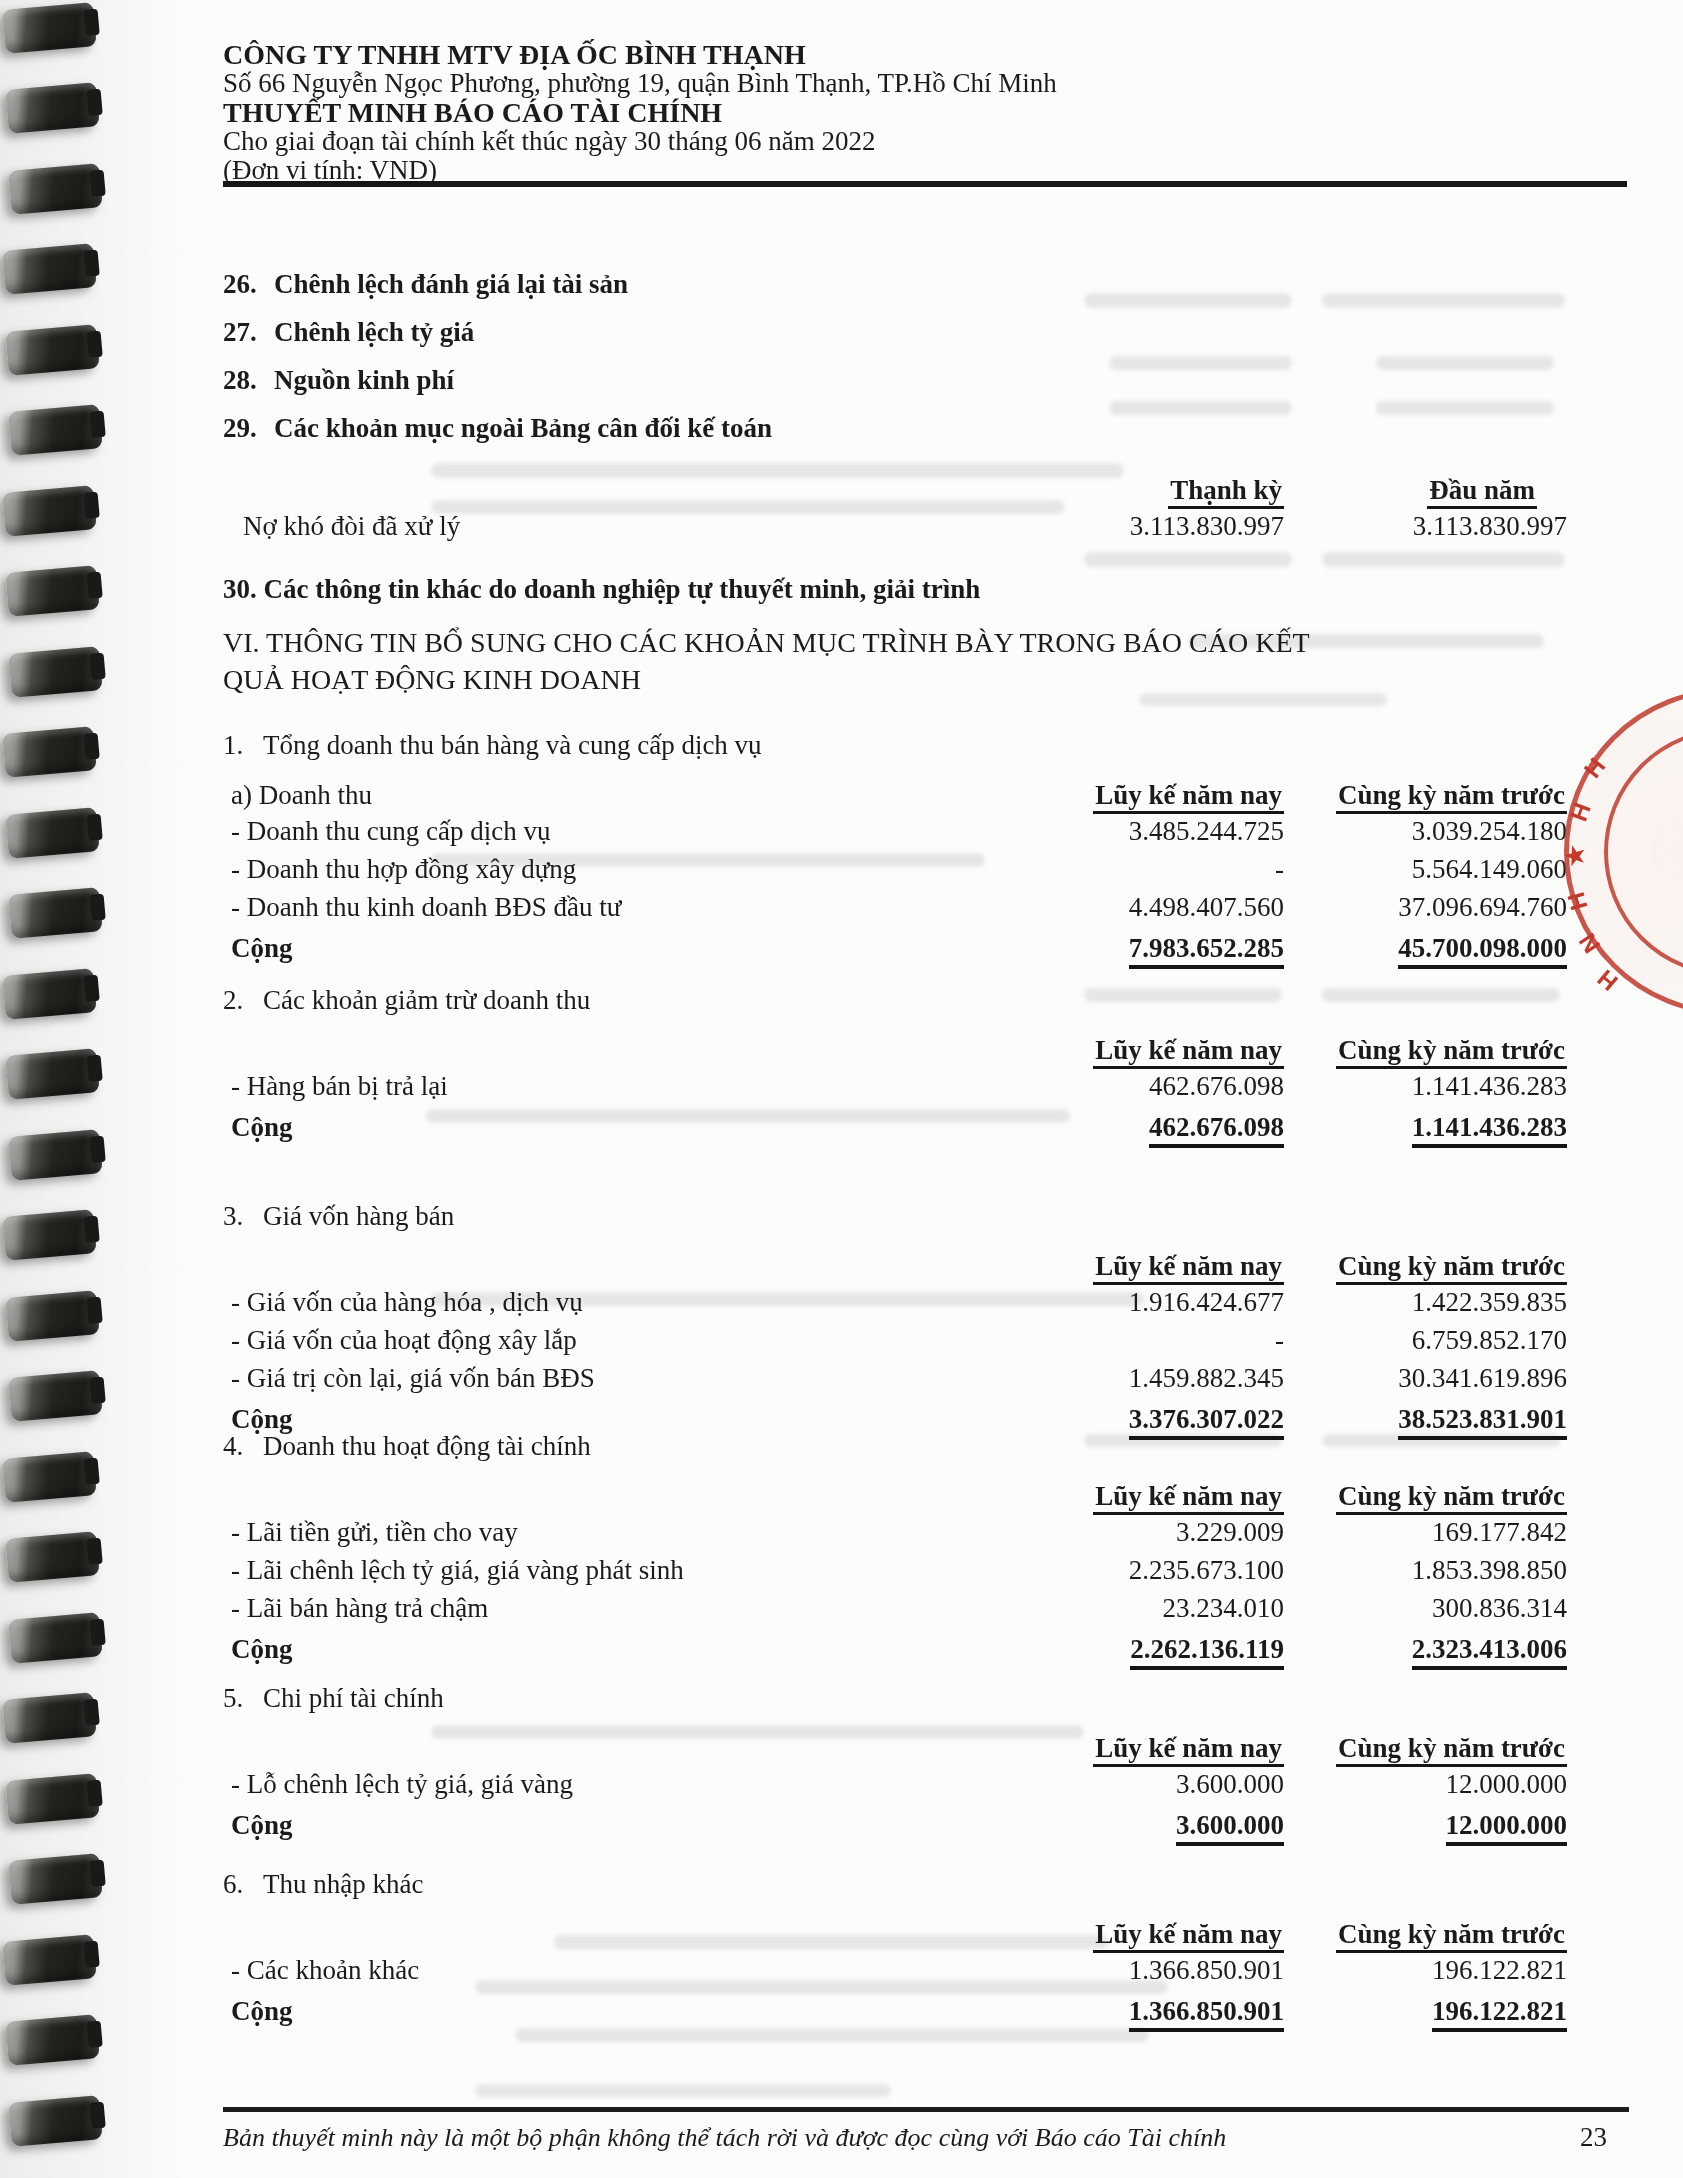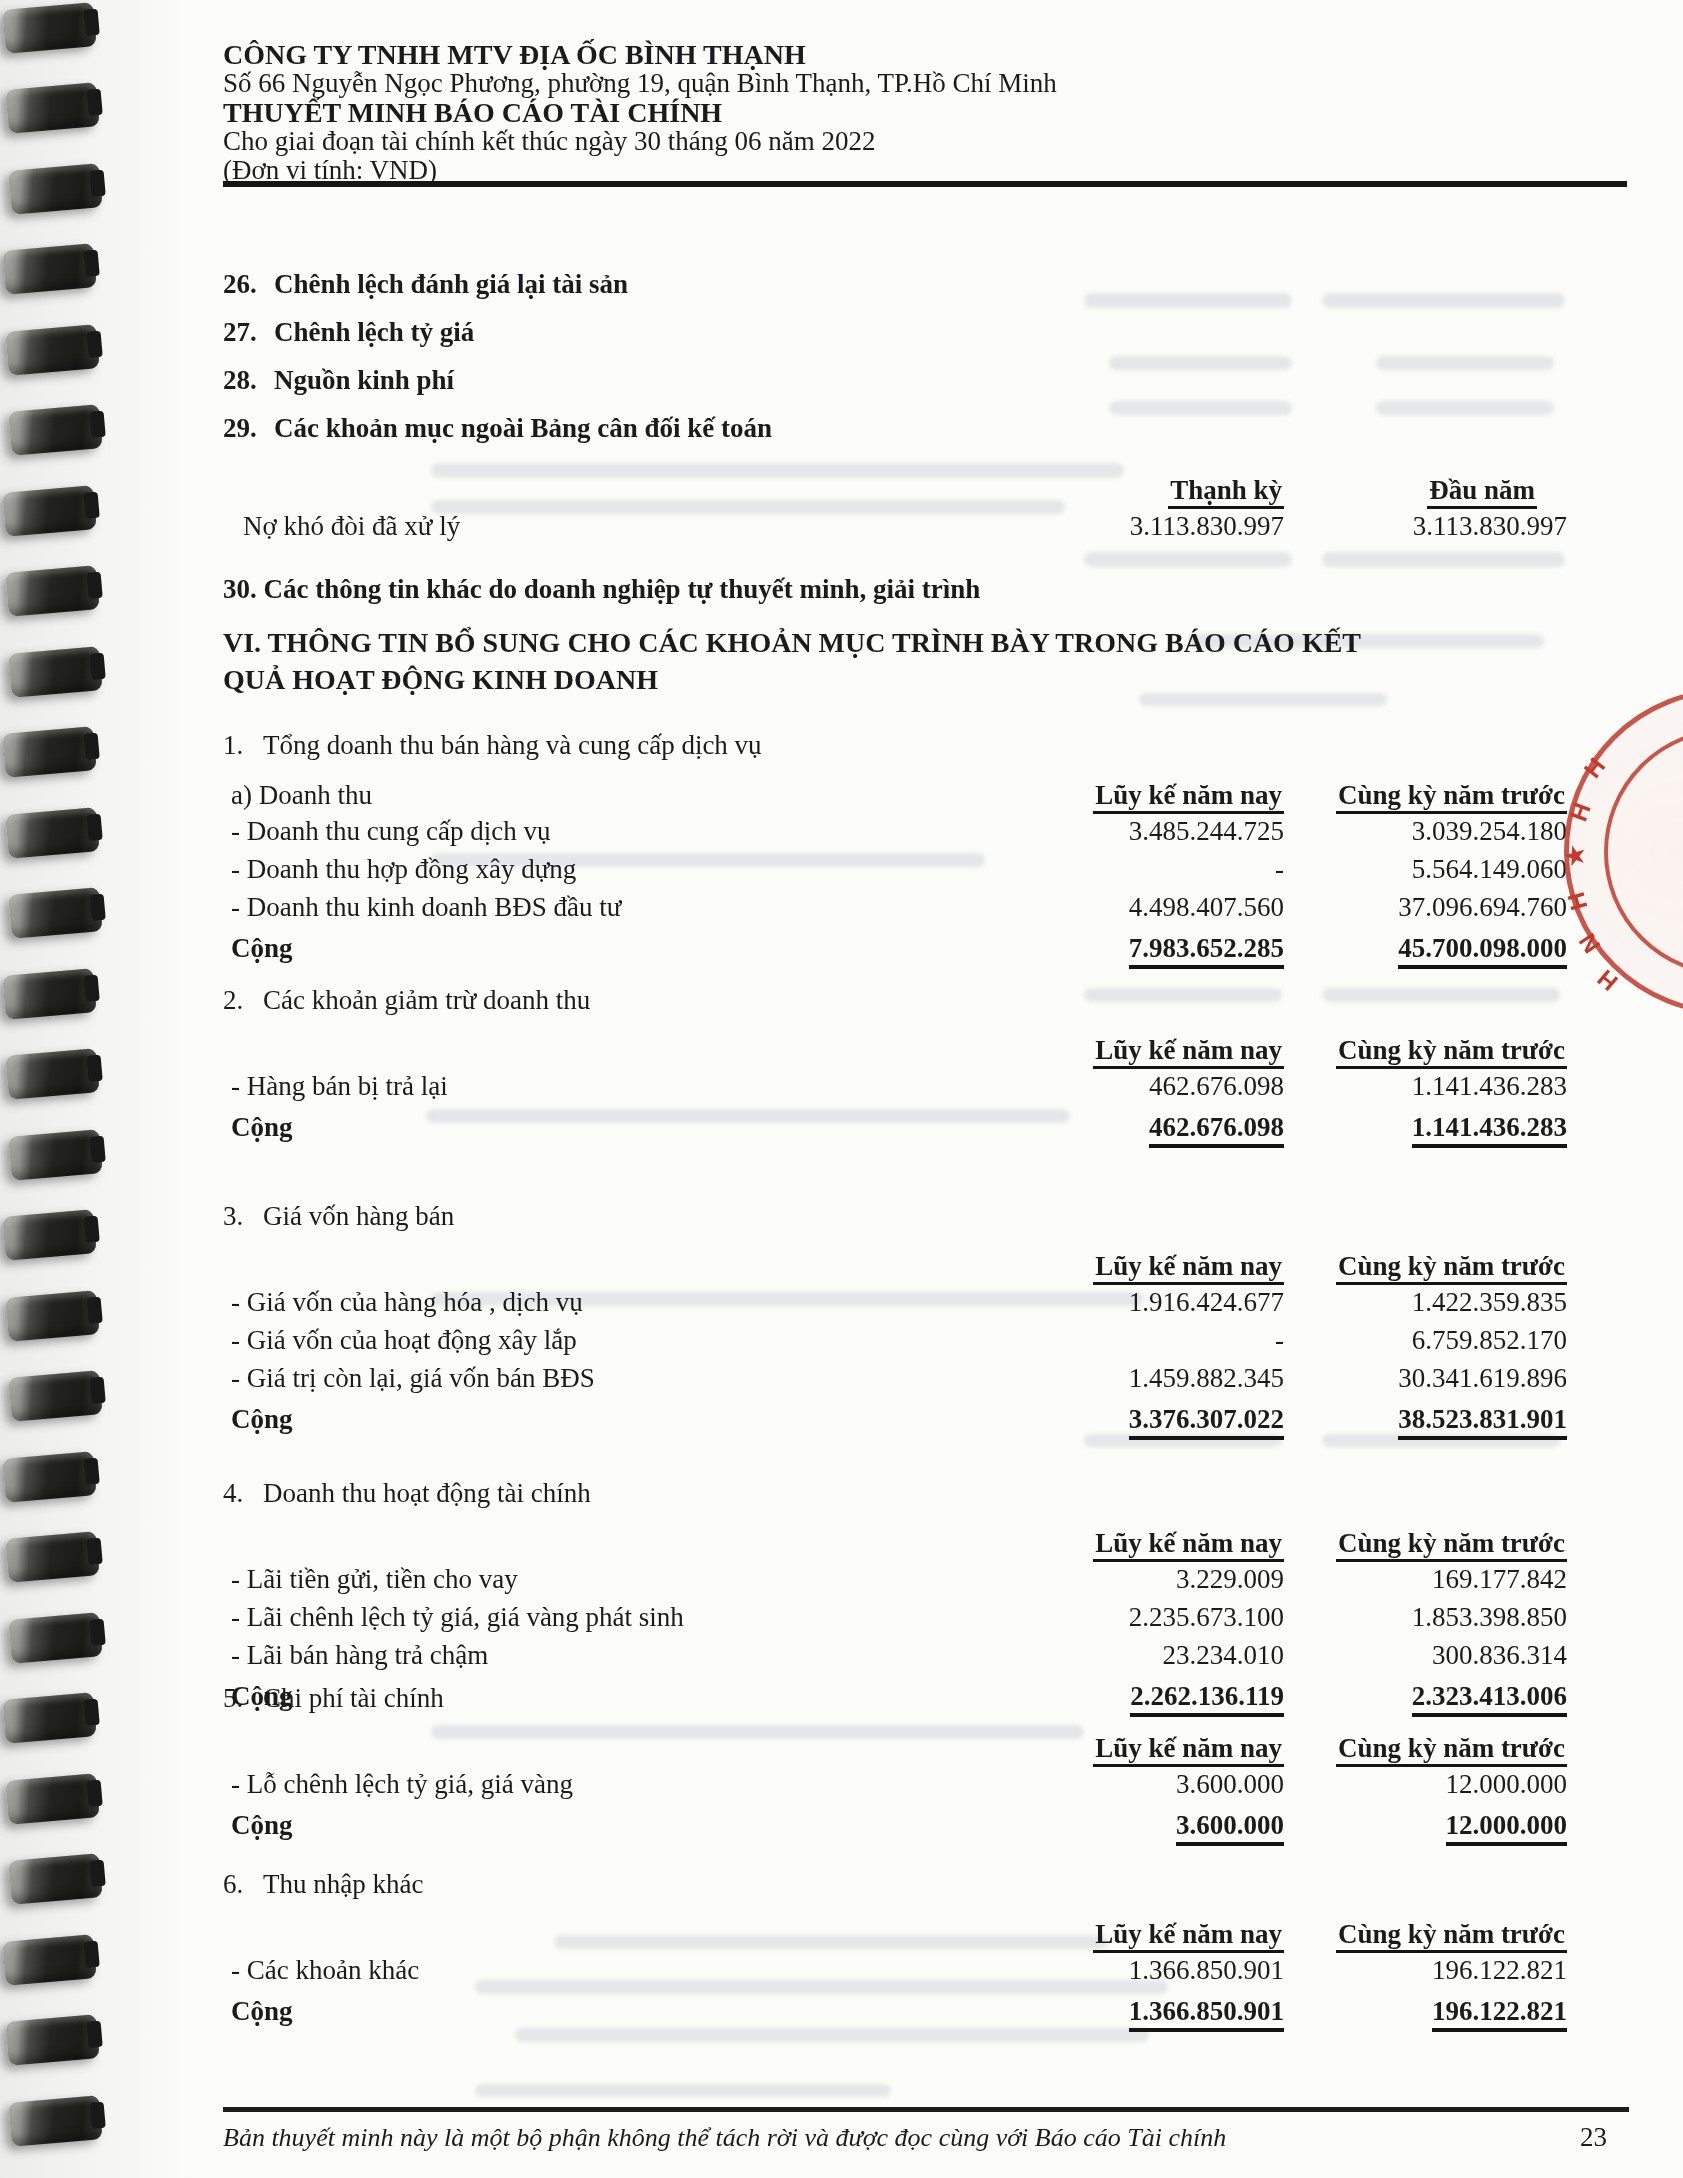--- a/index.html
+++ b/index.html
@@ -52,26 +52,26 @@
   .frow.head{height:44px;align-items:flex-end;padding-bottom:5px;}
   .frow.total{height:42px;padding-top:3px;}
   .colhead{font-weight:bold;border-bottom:3px solid #151515;padding:0 2px 1px;}
   .colhead.inset{margin-right:30px;}
   .tval{font-weight:bold;border-bottom:4px solid #151515;padding-bottom:2px;}
   .lbl.ind{padding-left:8px;}
   .lbl.ind2{padding-left:20px;}
   .lbl.bold{font-weight:bold;padding-left:8px;}
   .off-balance{position:absolute;top:467px;left:0;width:100%;}
   
-  .vi-title{position:absolute;top:624px;left:0;width:100%;font-weight:bold;font-size:28px;line-height:37px;}
+  .vi-title{position:absolute;top:624px;left:0;width:100%;font-weight:normal;font-size:28px;line-height:37px;}
   .sub{position:absolute;left:0;width:100%;}
   .sub .sec-title{font-weight:normal;height:42px;}
   .sub .sec-title .no{display:inline-block;min-width:40px;}
   #sub1{top:730px;}  #sub2{top:985px;}  #sub3{top:1165px;margin-top:36px;}
-  #sub4{top:1431px;margin-top:47px;} #sub5{top:1683px;} #sub6{top:1869px;}
+  #sub4{top:1431px;} #sub5{top:1683px;} #sub6{top:1869px;}
   
   .stamp{position:absolute;left:1564px;top:688px;width:327px;height:327px;border-radius:50%;
     border:5px solid var(--stamp);opacity:.85;
     background:radial-gradient(circle at 35% 50%,rgba(216,84,70,.07),rgba(216,84,70,.02));}
   .stamp-inner{position:absolute;left:35px;top:35px;width:248px;height:248px;border-radius:50%;
     border:4px solid var(--stamp);}
   .stamp-char{position:absolute;color:var(--stamp);font-weight:bold;font-size:24px;
     font-family:"Liberation Sans",sans-serif;}
   
   .footer{position:absolute;left:223px;top:2107px;width:1406px;}

